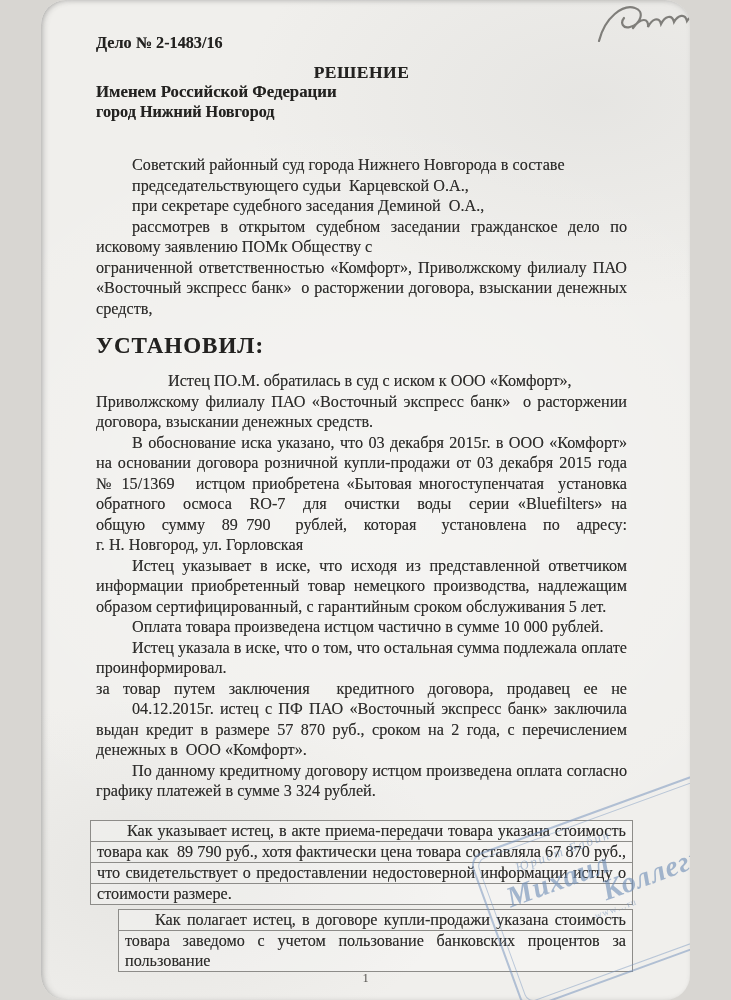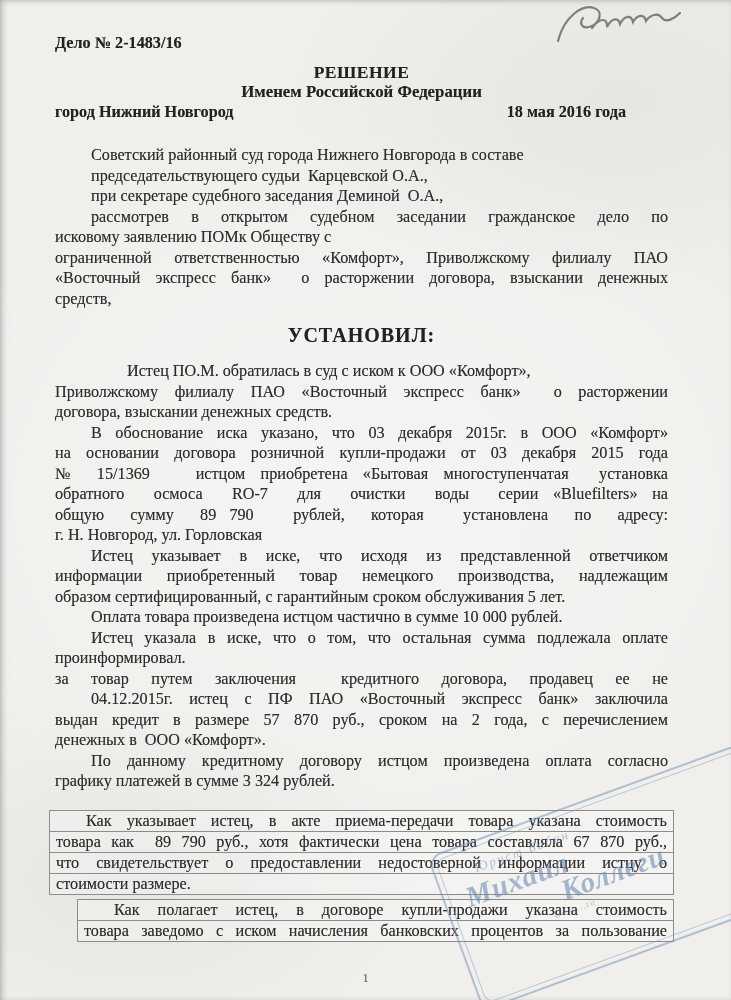--- a/index.html
+++ b/index.html
@@ -1,43 +1,44 @@
 <!DOCTYPE html>
 <html lang="ru"><head>
 <meta charset="utf-8">
 <style>
   html,body{margin:0;padding:0;background:#d8d6d2;}
   .page{
     position:relative;
-    width:731px;height:1000px;
+    width:649px;height:1000px;
     margin:0 auto;
     overflow:hidden;
     background:
       radial-gradient(ellipse 420px 260px at 18% 88%, rgba(185,185,182,0.18), rgba(0,0,0,0) 70%),
       radial-gradient(ellipse 500px 300px at 85% 10%, rgba(190,190,188,0.20), rgba(0,0,0,0) 70%),
       radial-gradient(ellipse 600px 500px at 50% 50%, rgba(255,255,255,0.35), rgba(0,0,0,0) 80%),
       #f0efec;
     box-shadow: inset 4px 0 7px -3px rgba(90,90,90,0.45), inset 0 3px 6px -3px rgba(110,110,110,0.35);
     font-family:"Liberation Serif","DejaVu Serif",serif;
     font-size:16.2px;
     color:#2e2d2b;
     text-shadow:0 0 0.5px rgba(70,70,70,0.55);
+    border-radius:25px;
   }
   .content{padding:0 63px 0 55px;}
   .case{font-weight:bold;margin-top:33px;line-height:20px;color:#232220;}
   .title{font-weight:bold;text-align:center;font-size:17.5px;margin-top:9px;line-height:20px;letter-spacing:0.5px;color:#232220;}
-  .subtitle{font-weight:bold;text-align:center;font-size:16.8px;line-height:20px;color:#232220;}
+  .subtitle{font-weight:bold;font-size:16.8px;line-height:20px;color:#232220;}
   .cityrow{display:flex;justify-content:space-between;font-weight:bold;line-height:21px;color:#232220;}
   .cityrow .date{padding-right:42px;}
-  .introblock{margin-top:22px;}
+  .introblock{margin-top:32px;}
   .ln{line-height:20.5px;white-space:pre-wrap;}
   .j{text-align:justify;text-align-last:justify;}
   .ind{text-indent:36px;}
   .flexln{display:flex;justify-content:flex-start;line-height:20.5px;}
-  .heading{font-weight:bold;text-align:center;font-size:20px;letter-spacing:1px;margin:16px 0 15px 0;line-height:21px;color:#232220;}
+  .heading{font-weight:bold;text-align:left;font-size:23px;letter-spacing:1px;margin:16px 0 15px 0;line-height:21px;color:#232220;}
   .boxgroup{margin:18px -6px 0 -6px;}
   .boxgroup + .boxgroup{margin-top:4px;padding-left:28px;}
   .boxrow{border:1px solid #8d8c89;margin-top:-1px;padding:0 6px;line-height:20px;white-space:pre-wrap;background:rgba(255,255,255,0.25);}
   .boxrow:first-child{margin-top:0;}
   .boxrow.ind{text-indent:30px;}
   .pagenum{position:absolute;left:0;bottom:14px;width:100%;text-align:center;font-size:12.5px;color:#55534f;text-shadow:none;}
   .handwriting{position:absolute;left:552px;top:1px;width:172px;height:52px;}
   .stampwrap{position:absolute;left:0;top:0;width:731px;height:1000px;pointer-events:none;}
   .stamp{
     position:absolute;left:445px;top:795px;width:330px;height:160px;
@@ -65,21 +66,20 @@
              C85,14 92,12 94,20 C98,14 106,11 110,17 C114,22 122,18 128,12" fill="none" stroke="#565450" stroke-width="2.2" stroke-linecap="round" opacity="0.72"></path>
   </svg>
 
   <div class="content">
 
     <div class="case">Дело № 2-1483/16</div>
     <div class="title">РЕШЕНИЕ</div>
     <div class="subtitle">Именем Российской Федерации</div>
     <div class="cityrow">
       <span class="city">город Нижний Новгород</span>
-      <span class="date">18 мая 2016 года</span>
     </div>
 
     <div class="introblock">
       <div class="ln ind">Советский районный суд города Нижнего Новгорода в составе</div>
       <div class="ln ind">председательствующего судьи&nbsp; Карцевской О.А.,</div>
       <div class="ln ind">при секретаре судебного заседания Деминой&nbsp; О.А.,</div>
       <div class="ln ind j">рассмотрев в открытом судебном заседании гражданское дело по</div>
       <div class="flexln">
         <span>исковому заявлению П</span>
         <span>О</span>
@@ -122,21 +122,21 @@
 
     <div class="boxgroup">
       <div class="boxrow ind j">Как указывает истец, в акте приема-передачи товара указана стоимость</div>
       <div class="boxrow j">товара как&nbsp; 89&nbsp;790 руб., хотя фактически цена товара составляла 67&nbsp;870 руб.,</div>
       <div class="boxrow j">что свидетельствует о предоставлении недостоверной информации истцу о</div>
       <div class="boxrow">стоимости размере.</div>
     </div>
 
     <div class="boxgroup">
       <div class="boxrow ind j">Как полагает истец, в договоре купли-продажи указана стоимость</div>
-      <div class="boxrow j">товара заведомо с иском начисления банковских процентов за пользование</div>
+      <div class="boxrow j">товара заведомо с учетом пользование банковских процентов за пользование</div>
     </div>
 
   </div>
 
   <div class="stampwrap">
     <div class="stamp">
       <div class="stamp-inner">
         <div class="s-small">Юрист Бабин</div>
         <div class="s-big1">Михаил</div>
         <div class="s-big2">Коллеги</div>

